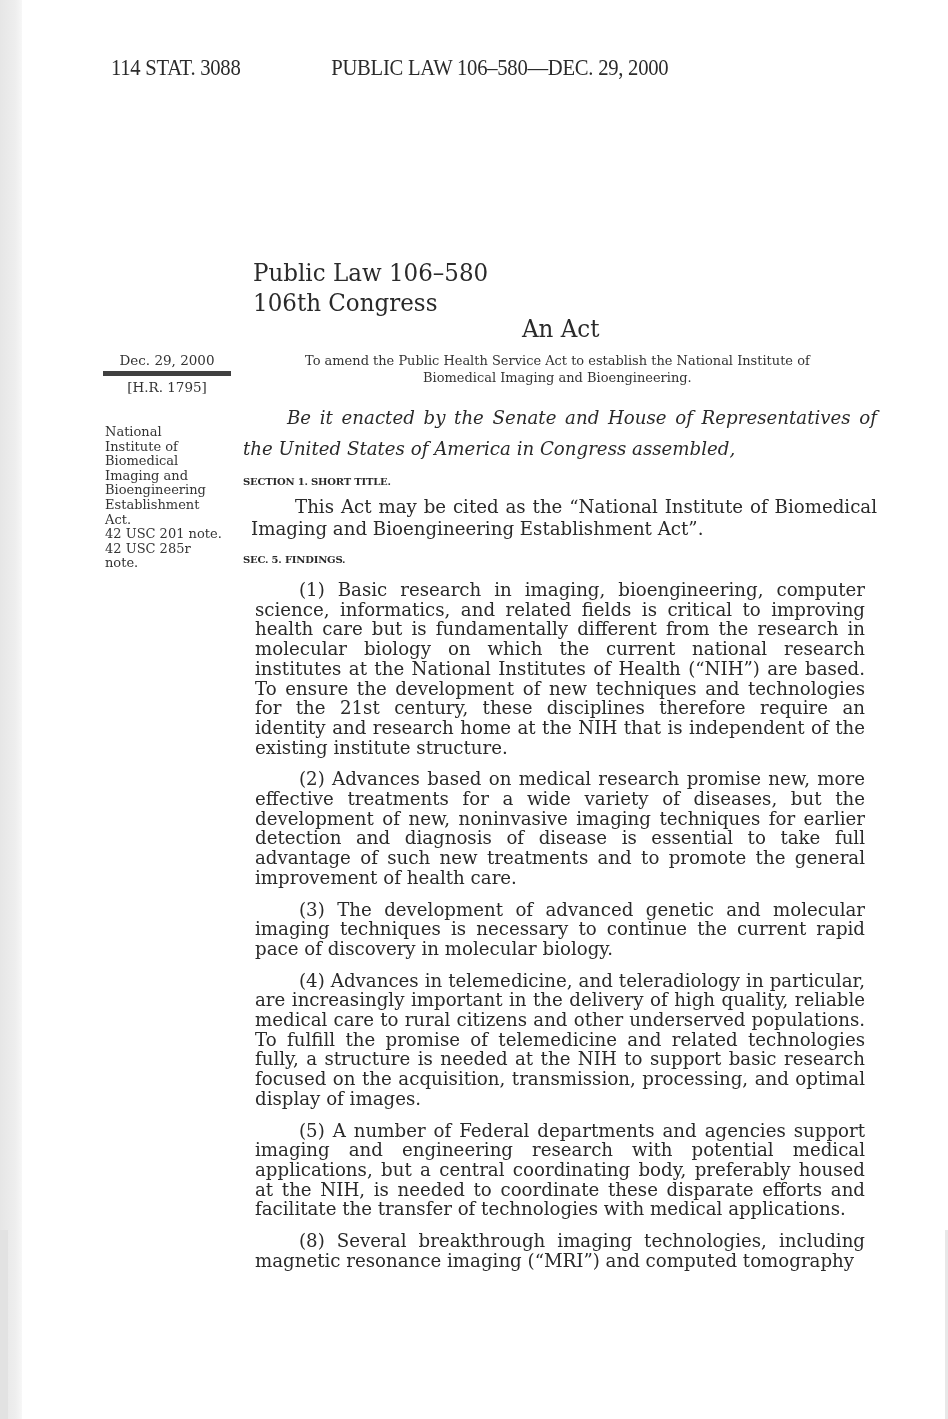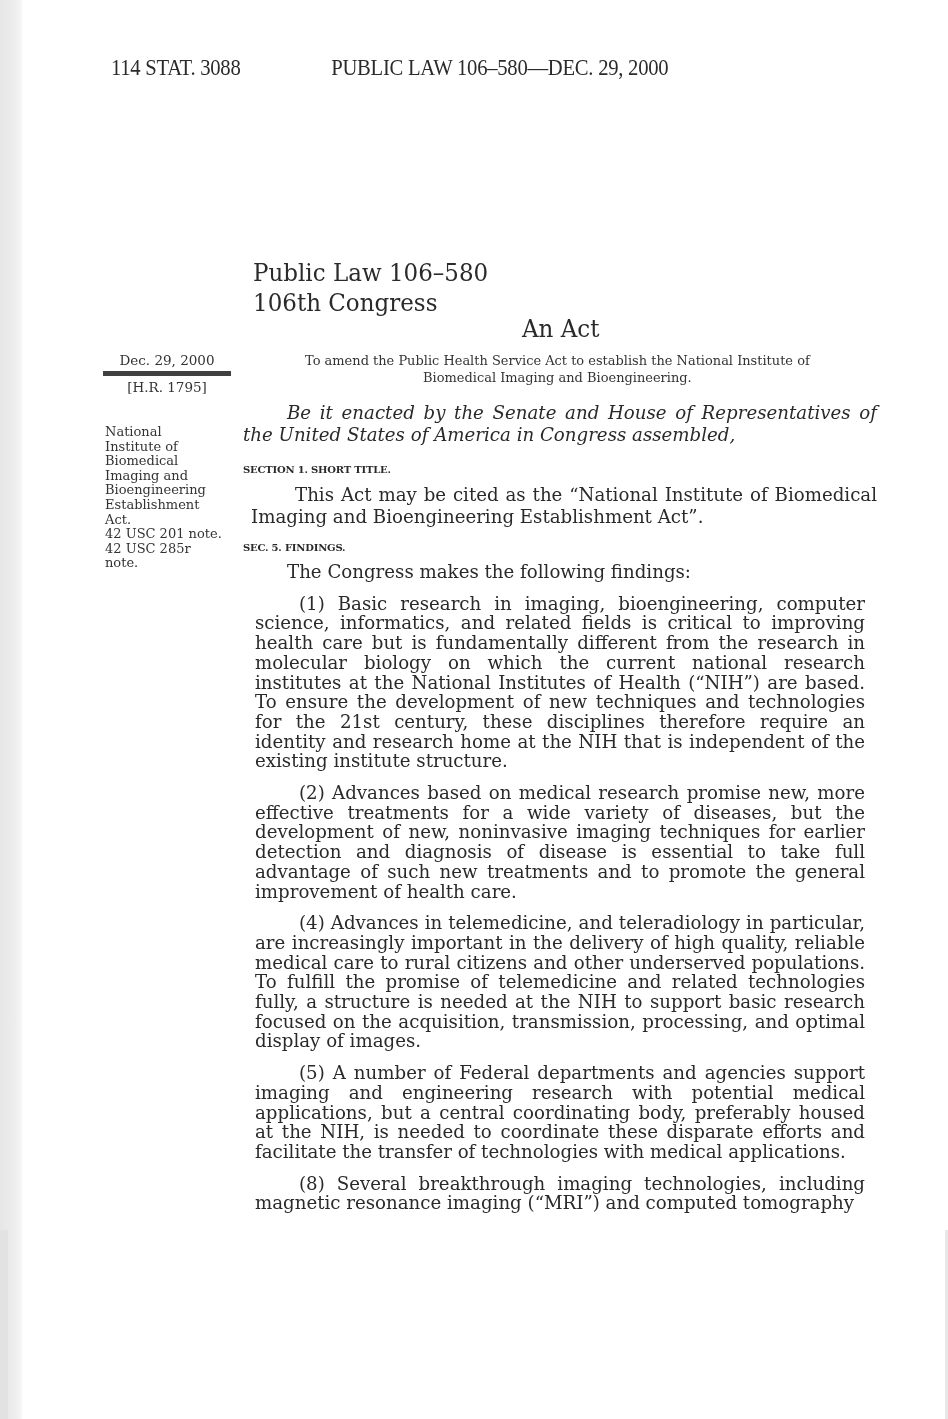--- a/index.html
+++ b/index.html
@@ -131,22 +131,22 @@
       left: 243px;
       width: 634px;
       font-size: 18.2px;
       line-height: 19.7px;
       color: #2a2a2a;
     }
     .enacting {
       font-style: italic;
       text-align: justify;
       text-indent: 44px;
-      margin: 0 0 16px 0;
-      line-height: 22px;
+      margin: 0 0 10px 0;
+      line-height: 31px;
     }
     .sec-heading {
       font-weight: bold;
       font-size: 10px;
       letter-spacing: -0.2px;
       margin: 0;
       line-height: 16px;
     }
     .para {
       text-align: justify;
@@ -208,20 +208,20 @@
   <div>note.</div>
 </div>
 
 <div class="main">
   <p class="enacting">Be it enacted by the Senate and House of Representatives of the United States of America in Congress assembled,</p>
 
   <h3 class="sec-heading">SECTION 1. SHORT TITLE.</h3>
   <p class="para short-title-para">This Act may be cited as the “National Institute of Biomedical Imaging and Bioengineering Establishment Act”.</p>
 
   <h3 class="sec-heading">SEC. 5. FINDINGS.</h3>
-  <p class="para findings-intro">The Congress makes the following findings:</p>
 
   <p class="finding">(1) Basic research in imaging, bioengineering, computer science, informatics, and related fields is critical to improving health care but is fundamentally different from the research in molecular biology on which the current national research institutes at the National Institutes of Health (“NIH”) are based. To ensure the development of new techniques and tech­nologies for the 21st century, these disciplines therefore require an identity and research home at the NIH that is independent of the existing institute structure.</p>
   <p class="finding">(2) Advances based on medical research promise new, more effective treatments for a wide variety of diseases, but the development of new, noninvasive imaging techniques for earlier detection and diagnosis of disease is essential to take full advantage of such new treatments and to promote the general improvement of health care.</p>
+  <p class="finding">(3) The development of advanced genetic and molecular imaging techniques is necessary to continue the current rapid pace of discovery in molecular biology.</p>
   <p class="finding">(4) Advances in telemedicine, and teleradiology in par­ticular, are increasingly important in the delivery of high quality, reliable medical care to rural citizens and other under­served populations. To fulfill the promise of telemedicine and related technologies fully, a structure is needed at the NIH to support basic research focused on the acquisition, trans­mission, processing, and optimal display of images.</p>
   <p class="finding">(5) A number of Federal departments and agencies support imaging and engineering research with potential medical applications, but a central coordinating body, preferably housed at the NIH, is needed to coordinate these disparate efforts and facilitate the transfer of technologies with medical applica­tions.</p>
   <p class="finding">(8) Several breakthrough imaging technologies, including magnetic resonance imaging (“MRI”) and computed tomography</p>
 </div>
 
 </body></html>

